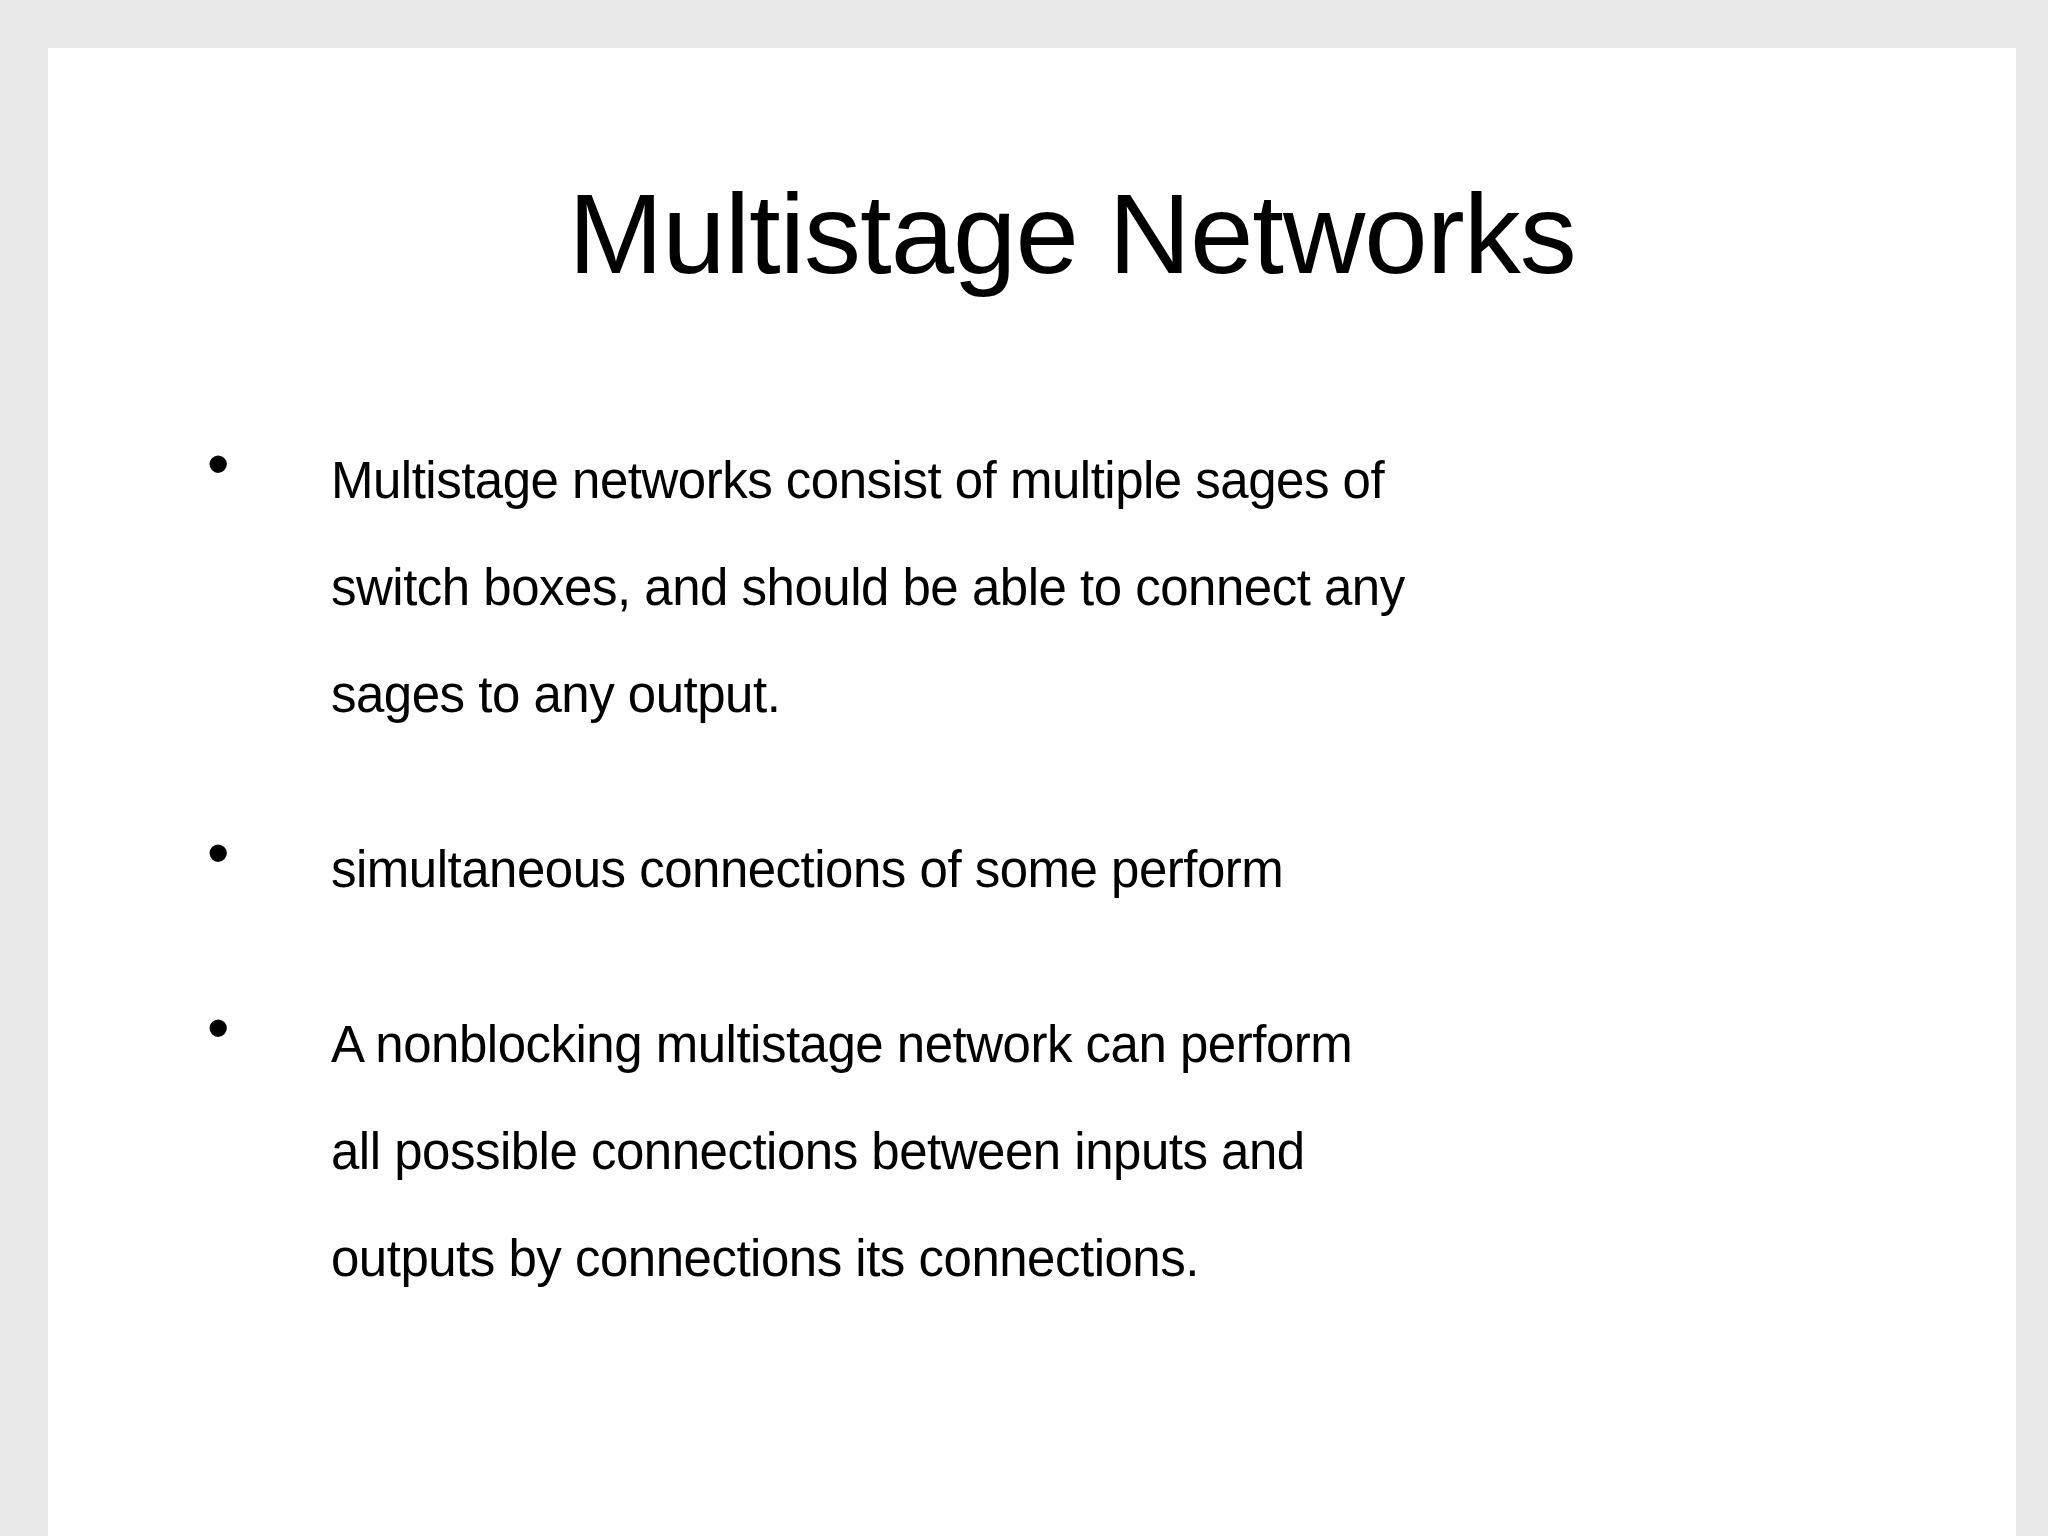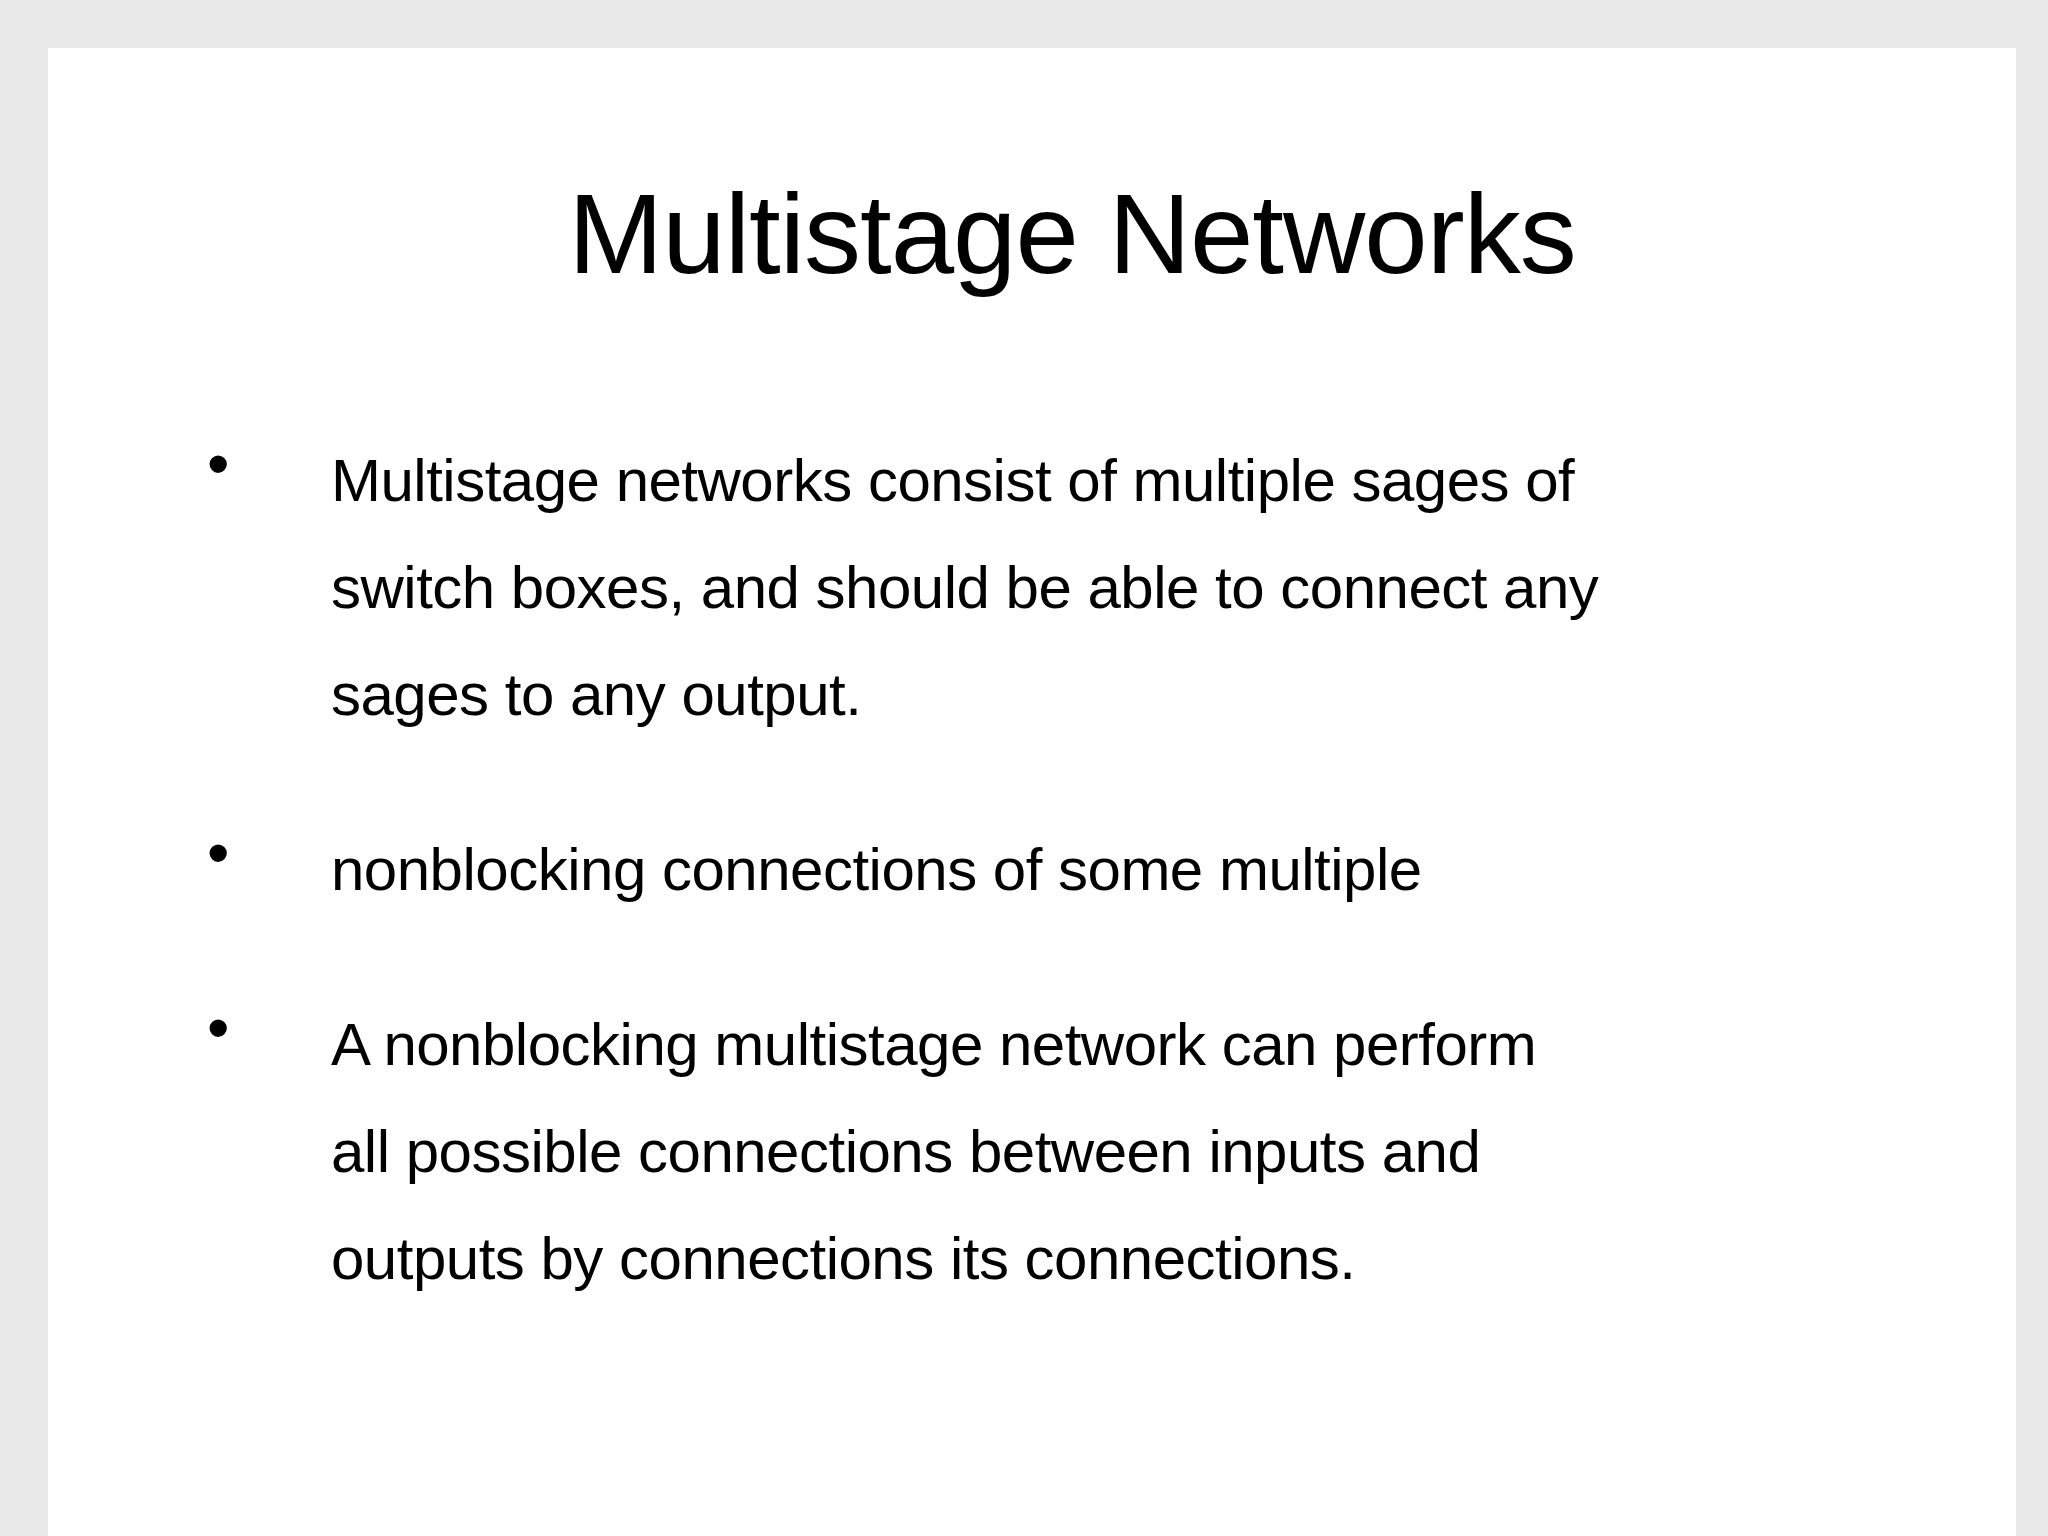--- a/index.html
+++ b/index.html
@@ -35,21 +35,21 @@
     flex: 0 0 76px;
     margin-left: 127px;
     font-size: 64px;
     line-height: 91px;
     text-align: left;
   }
   .bullet-lines {
     flex: 1 1 auto;
   }
   .bullet-line {
-    font-size: 60px;
+    font-size: 51px;
     line-height: 91px;
     letter-spacing: -0.5px;
     white-space: nowrap;
   }
 </style>
 </head>
 <body>
 
 <div class="slide">
 
@@ -62,21 +62,21 @@
       <div class="bullet-lines">
         <div class="bullet-line">Multistage networks consist of multiple sages of</div>
         <div class="bullet-line">switch boxes, and should be able to connect any</div>
         <div class="bullet-line">sages to any output.</div>
       </div>
     </div>
 
     <div class="bullet-item">
       <span class="bullet-marker">•</span>
       <div class="bullet-lines">
-        <div class="bullet-line">nonblocking connections of some multiple</div>
+        <div class="bullet-line">simultaneous connections of some perform</div>
       </div>
     </div>
 
     <div class="bullet-item">
       <span class="bullet-marker">•</span>
       <div class="bullet-lines">
         <div class="bullet-line">A nonblocking multistage network can perform</div>
         <div class="bullet-line">all possible connections between inputs and</div>
         <div class="bullet-line">outputs by connections its connections.</div>
       </div>

